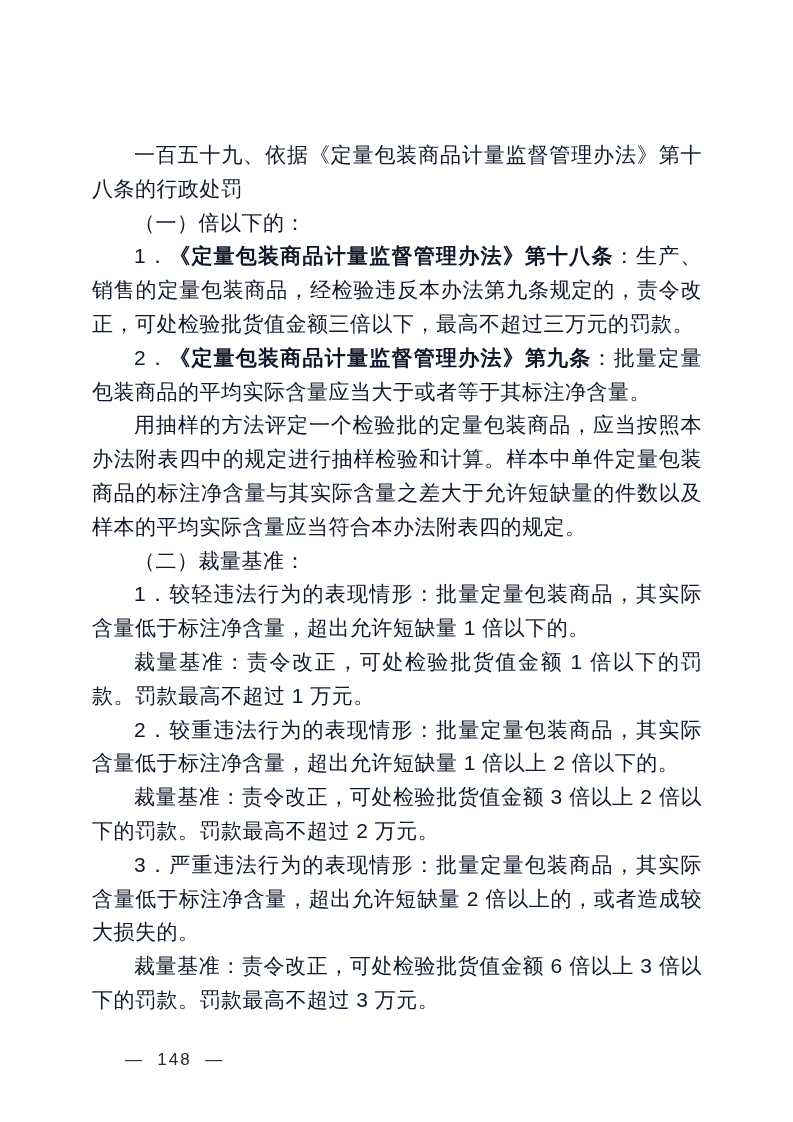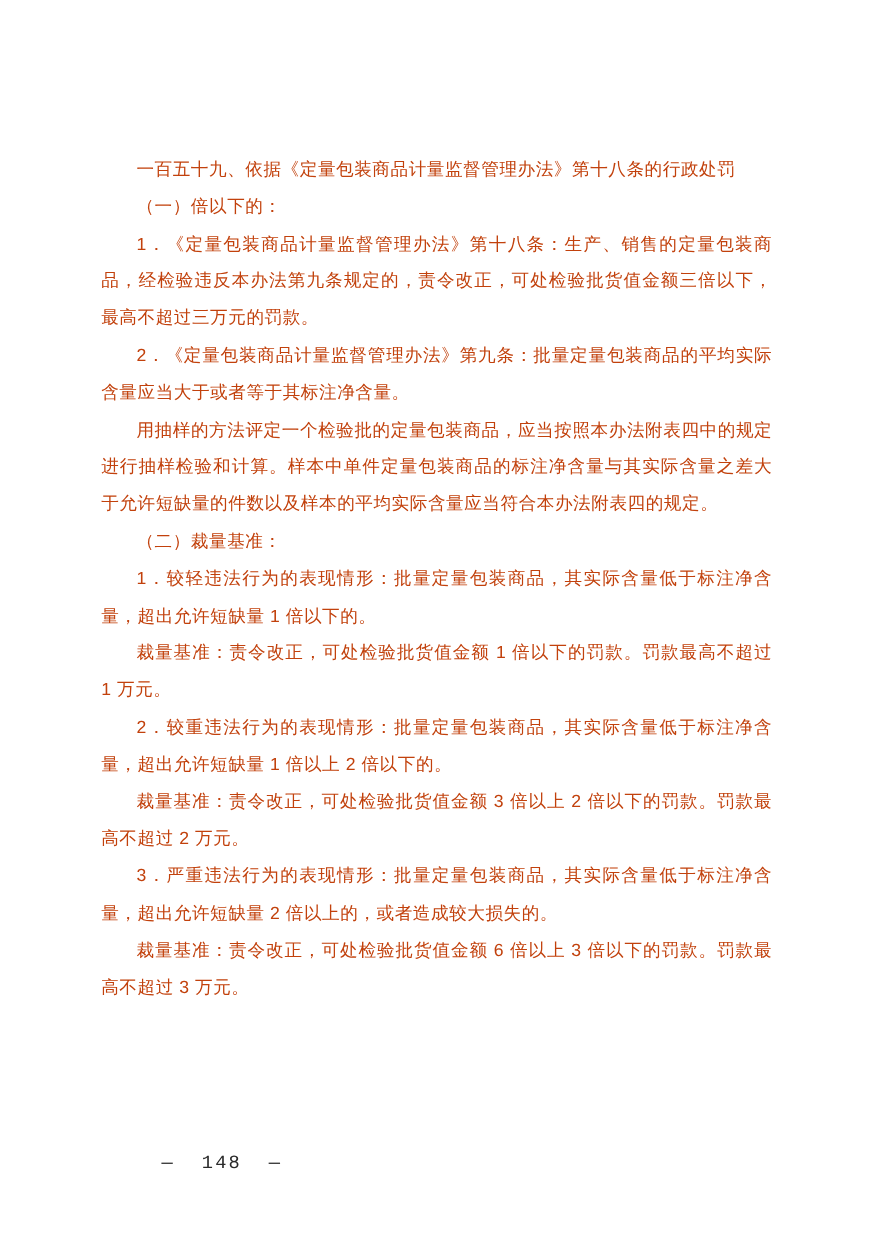--- a/index.html
+++ b/index.html
@@ -13,41 +13,41 @@
     height: 1122px;
     background: #ffffff;
     overflow: hidden;
     font-family: "Liberation Sans", "DejaVu Sans", sans-serif;
   }
   .content {
     position: absolute;
     left: 92px;
     top: 138px;
     width: 610px;
-    color: #c2410c;
-    font-size: 16px;
+    color: #0f172a;
+    font-size: 21px;
     line-height: 33.8px;
     text-align: justify;
     letter-spacing: 0.5px;
   }
   .content p {
     margin: 0;
     padding: 0;
     text-indent: 2em;
     font-weight: normal;
   }
   .content .bold {
-    font-weight: normal;
+    font-weight: bold;
     margin-top: 36px;
   }
   .footer {
     position: absolute;
     left: 98px;
     top: 1030px;
-    font-family: Liberation Mono, monospace;
+    font-family: Liberation Sans, sans-serif;
     font-size: 17px;
     color: #2a2a2a;
     letter-spacing: 2px;
     white-space: pre;
   }
 </style>
 </head>
 <body>
 
 <div class="page">

